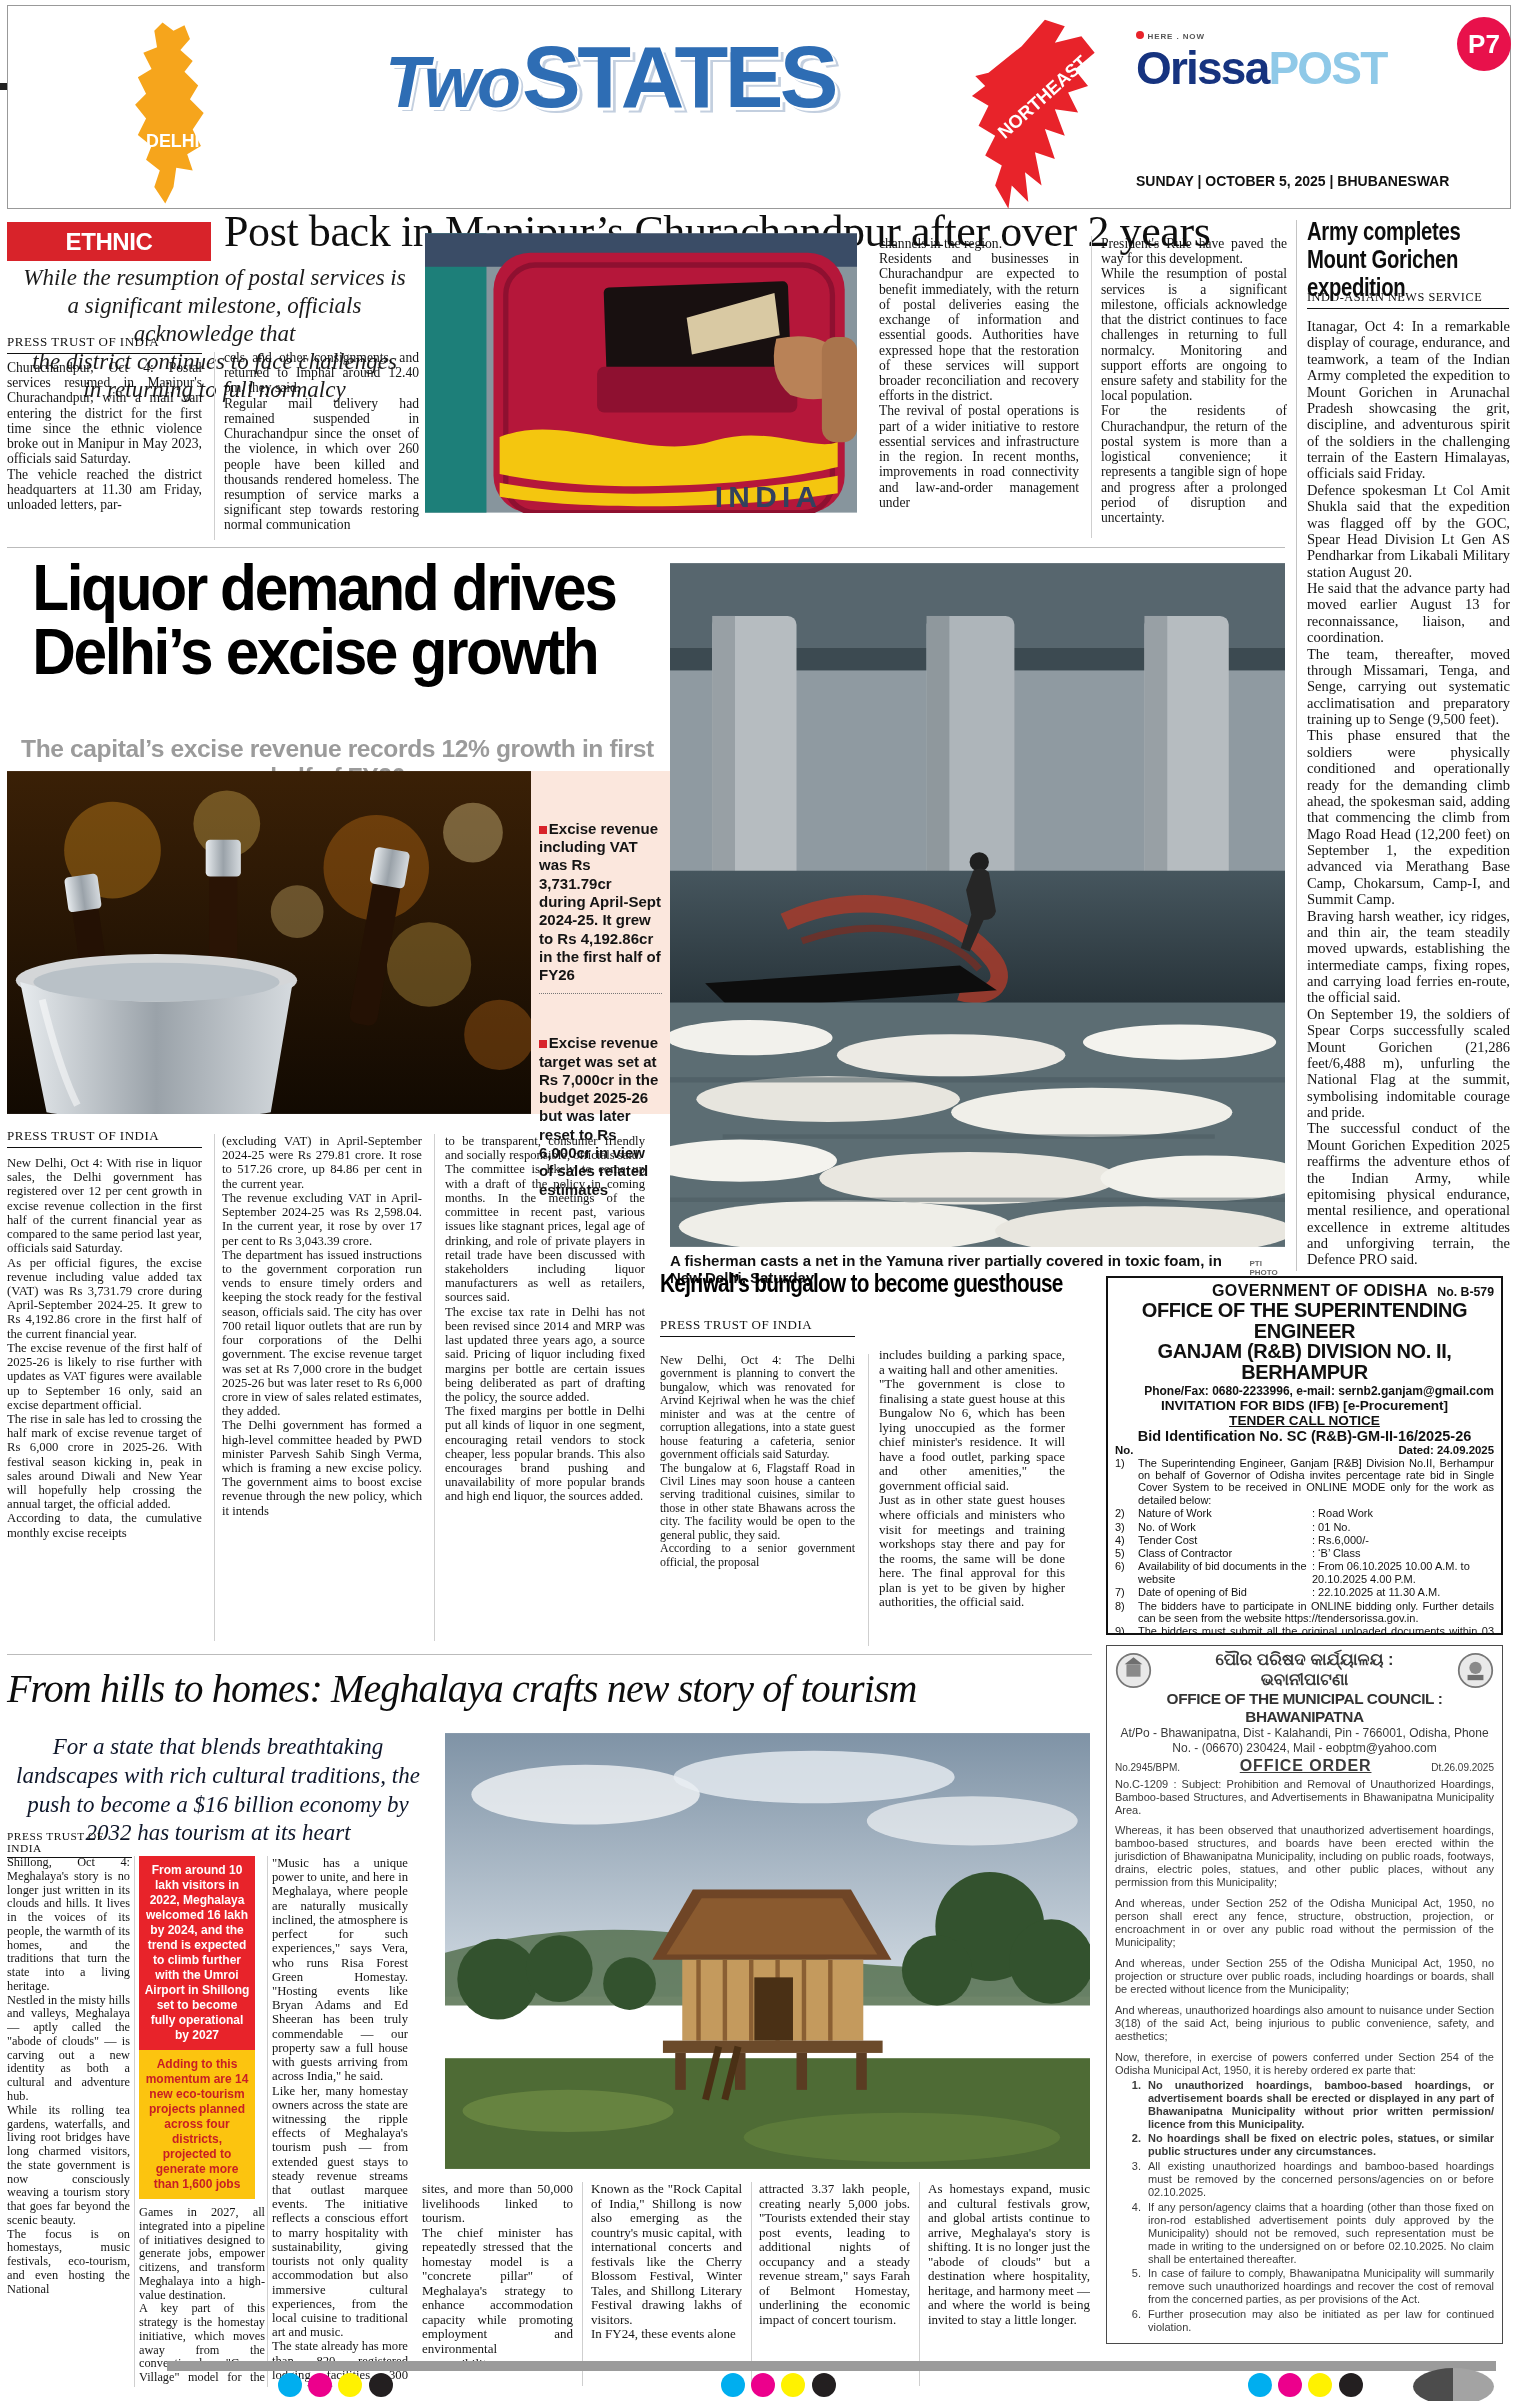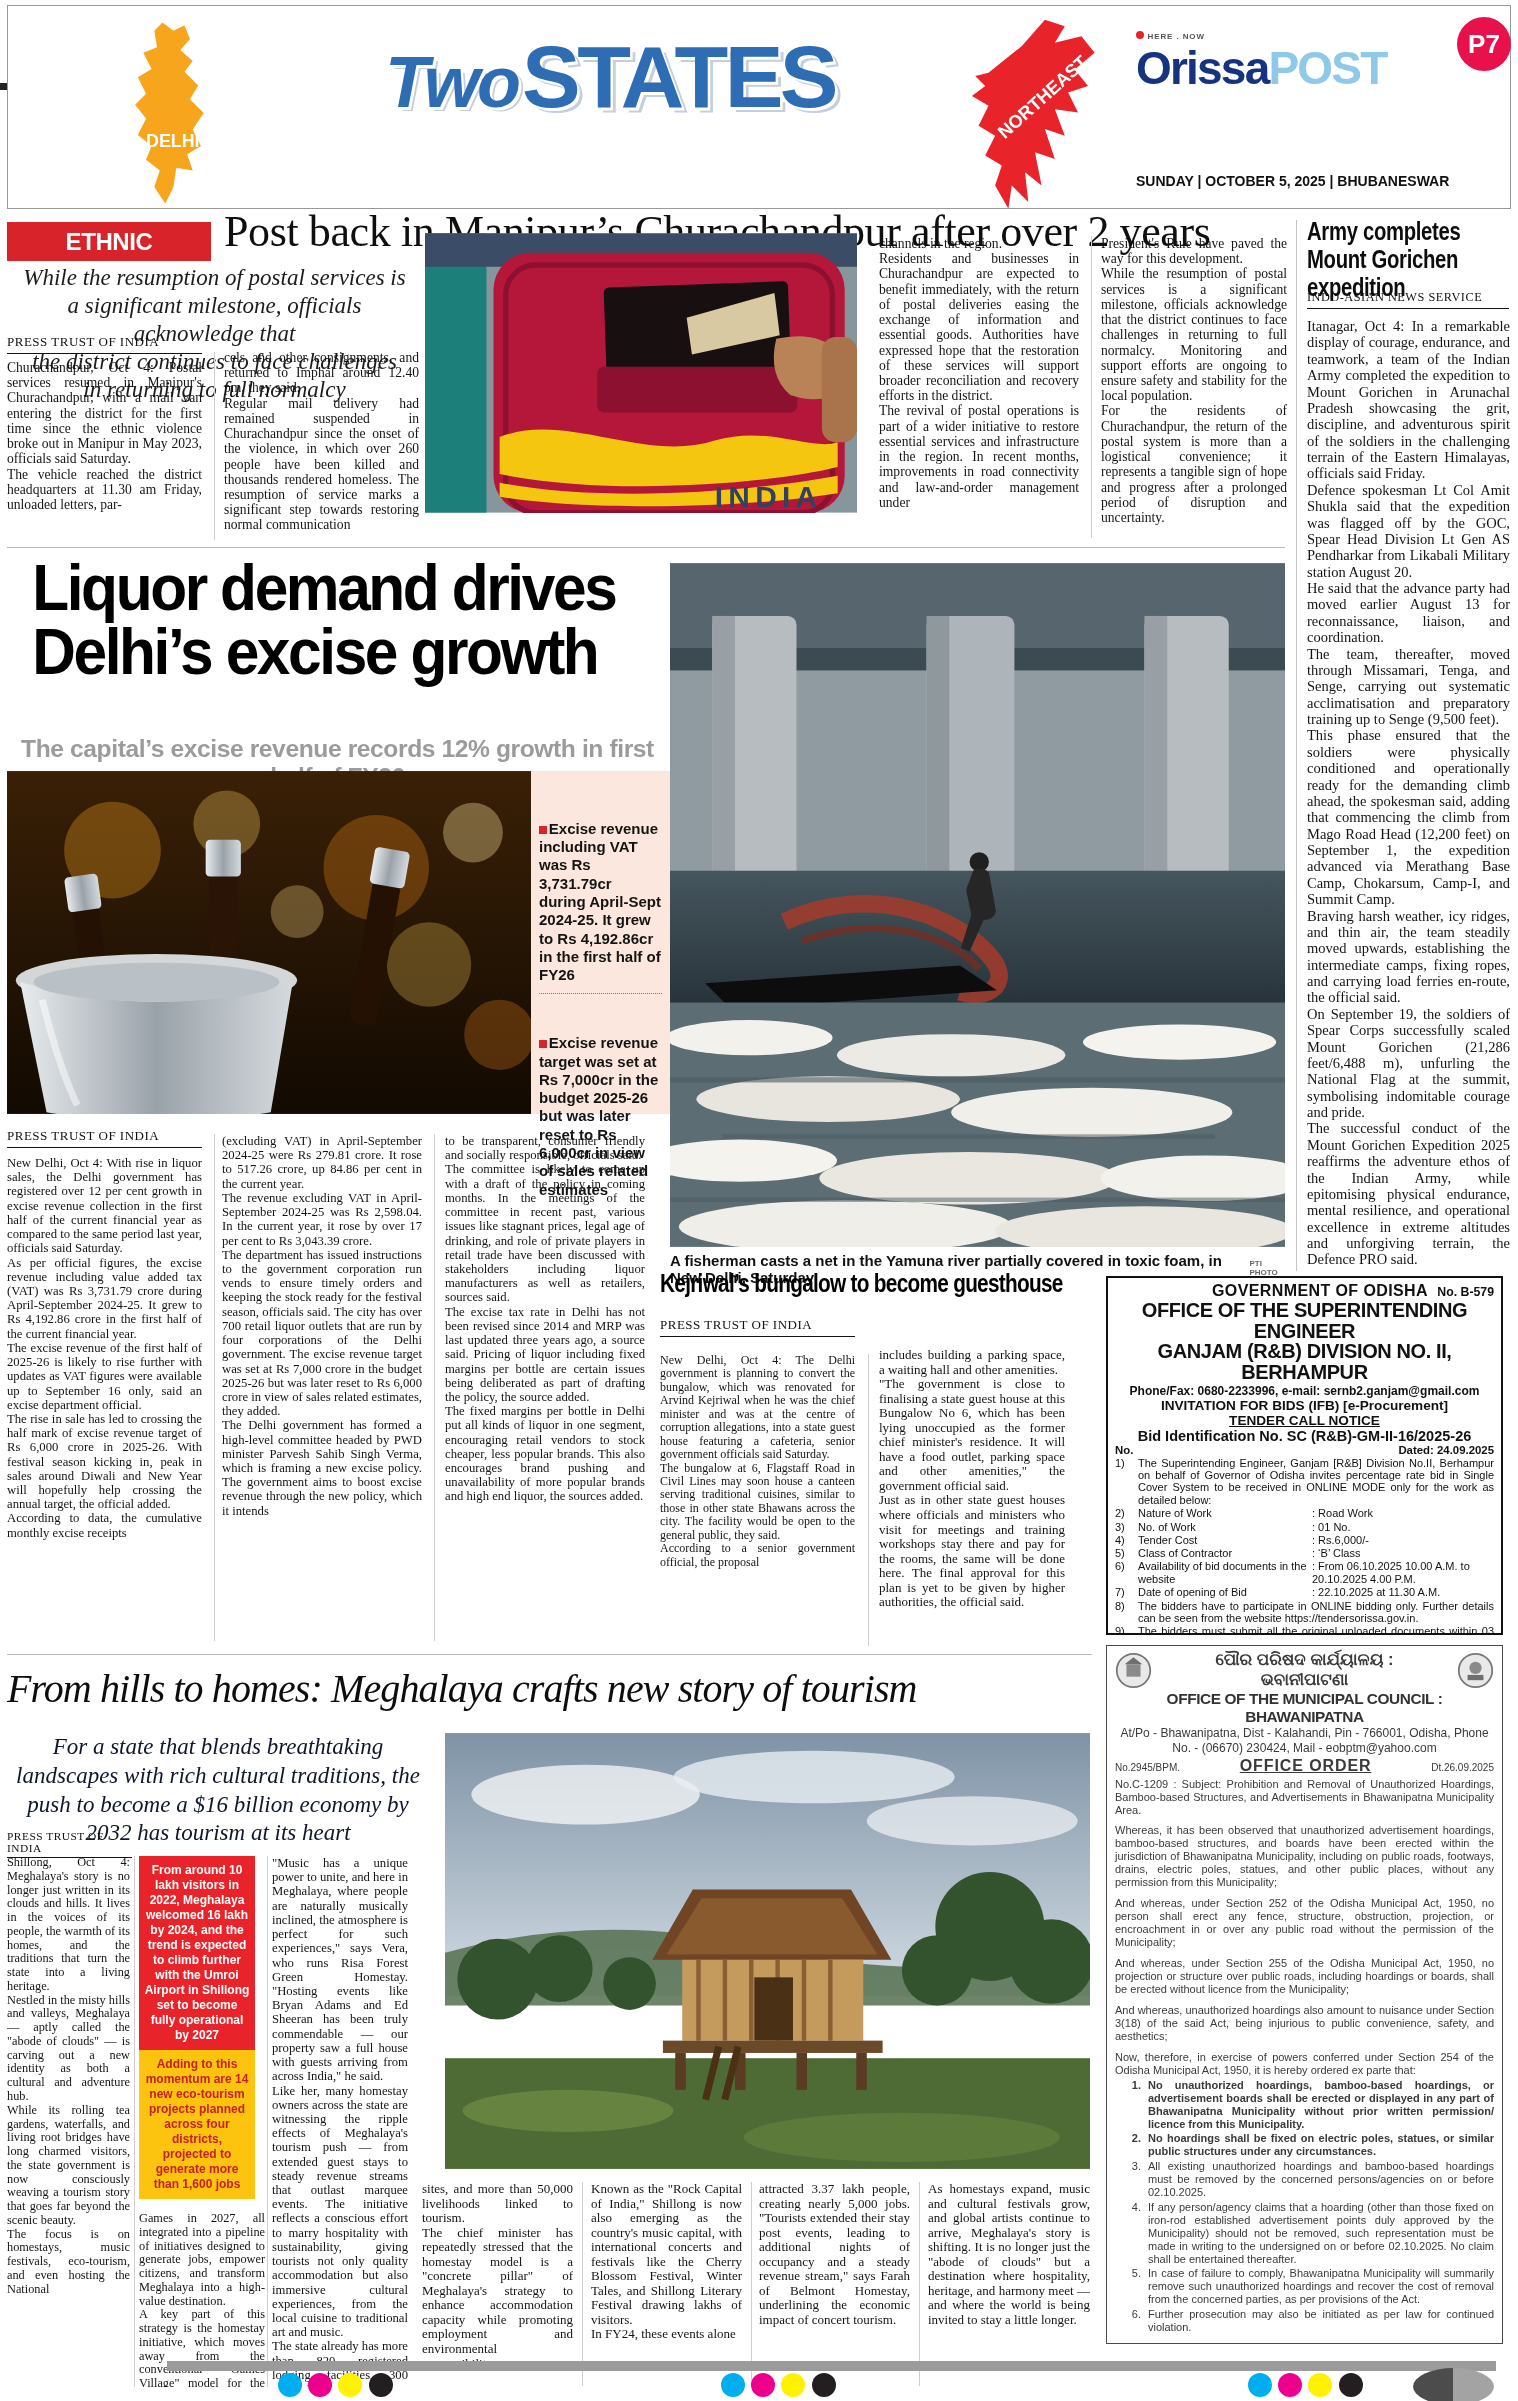--- a/index.html
+++ b/index.html
@@ -73,21 +73,21 @@
   #kej-byline{left:660px;top:1317px;width:195px;}
   #kej-c1{left:660px;top:1354px;width:195px;height:292px;font-size:12px;}
   #kej-c2{left:879px;top:1348px;width:186px;height:298px;font-size:13px;}
   
   #ganjam-box{left:1106px;top:1276px;width:397px;height:359px;border:2.6px solid #111;
        box-sizing:border-box;padding:4.4px 7px;font-family:"Liberation Sans",sans-serif;color:#111;overflow:hidden;}
   .g-head-row{display:flex;justify-content:space-between;align-items:baseline;}
   .g-gov{font-weight:700;font-size:16px;letter-spacing:0.4px;margin-left:97px;}
   .g-ref{font-weight:700;font-size:12.3px;}
   .g-office{font-weight:900;font-size:20px;text-align:center;letter-spacing:-0.4px;line-height:1.02;}
-  .g-contact{font-weight:700;font-size:12px;text-align:center;margin-top:1.8px;}
+  .g-contact{font-weight:700;font-size:12px;text-align:right;margin-top:1.8px;}
   .g-inv{font-weight:700;font-size:13.6px;text-align:center;}
   .g-tender{font-weight:700;font-size:13.6px;text-align:center;text-decoration:underline;}
   .g-bid{font-weight:700;font-size:14.5px;text-align:center;}
   .g-no-row{display:flex;justify-content:space-between;font-weight:700;font-size:11.4px;}
   .g-row{display:flex;font-size:11px;line-height:1.13;margin-top:0.9px;}
   .g-num{width:23px;flex:none;}
   .g-label{width:174px;flex:none;}
   .g-val{flex:1;}
   .g-full{flex:1;text-align:justify;}
   
@@ -109,21 +109,21 @@
   .m-close{font-size:11px;line-height:1.2;margin-top:8px;}
   
   #megh-headline{left:7px;top:1665px;width:1085px;font:italic 400 40px "Liberation Serif",serif;
        color:#0d0d0d;letter-spacing:-0.9px;white-space:nowrap;}
   #megh-subhead{left:7px;top:1733px;width:422px;font:italic 400 23px "Liberation Serif",serif;
        color:#0f172a;text-align:center;line-height:1.25;}
   #megh-byline{left:7px;top:1830px;width:125px;font-size:11.4px;}
   #megh-photo{left:445px;top:1733px;width:645px;height:436px;}
   #megh-c1{left:7px;top:1856px;width:123px;height:531px;font-size:12.3px;}
   #megh-c3{left:272px;top:1856px;width:136px;height:531px;font-size:12.7px;}
-  #megh-highlight{width:116px;margin-bottom:13px;}
+  #megh-highlight{width:116px;margin-bottom:7px;}
   #megh-highlight .hl-red{background:#e8232a;color:#fff;font:700 12px "Liberation Sans",sans-serif;
        text-align:center;line-height:1.25;padding:7px 5.3px;}
   #megh-highlight .hl-yellow{background:#fcc40f;color:#c81e25;font:700 12px "Liberation Sans",sans-serif;
        text-align:center;line-height:1.25;padding:7px 5.3px;}
   .megh-b{top:2182px;height:204px;width:151px;font-size:13px;}
   #megh-b1{left:422px;}
   #megh-b2{left:591px;}
   #megh-b3{left:759px;}
   #megh-b4{left:928px;width:162px;}
   

